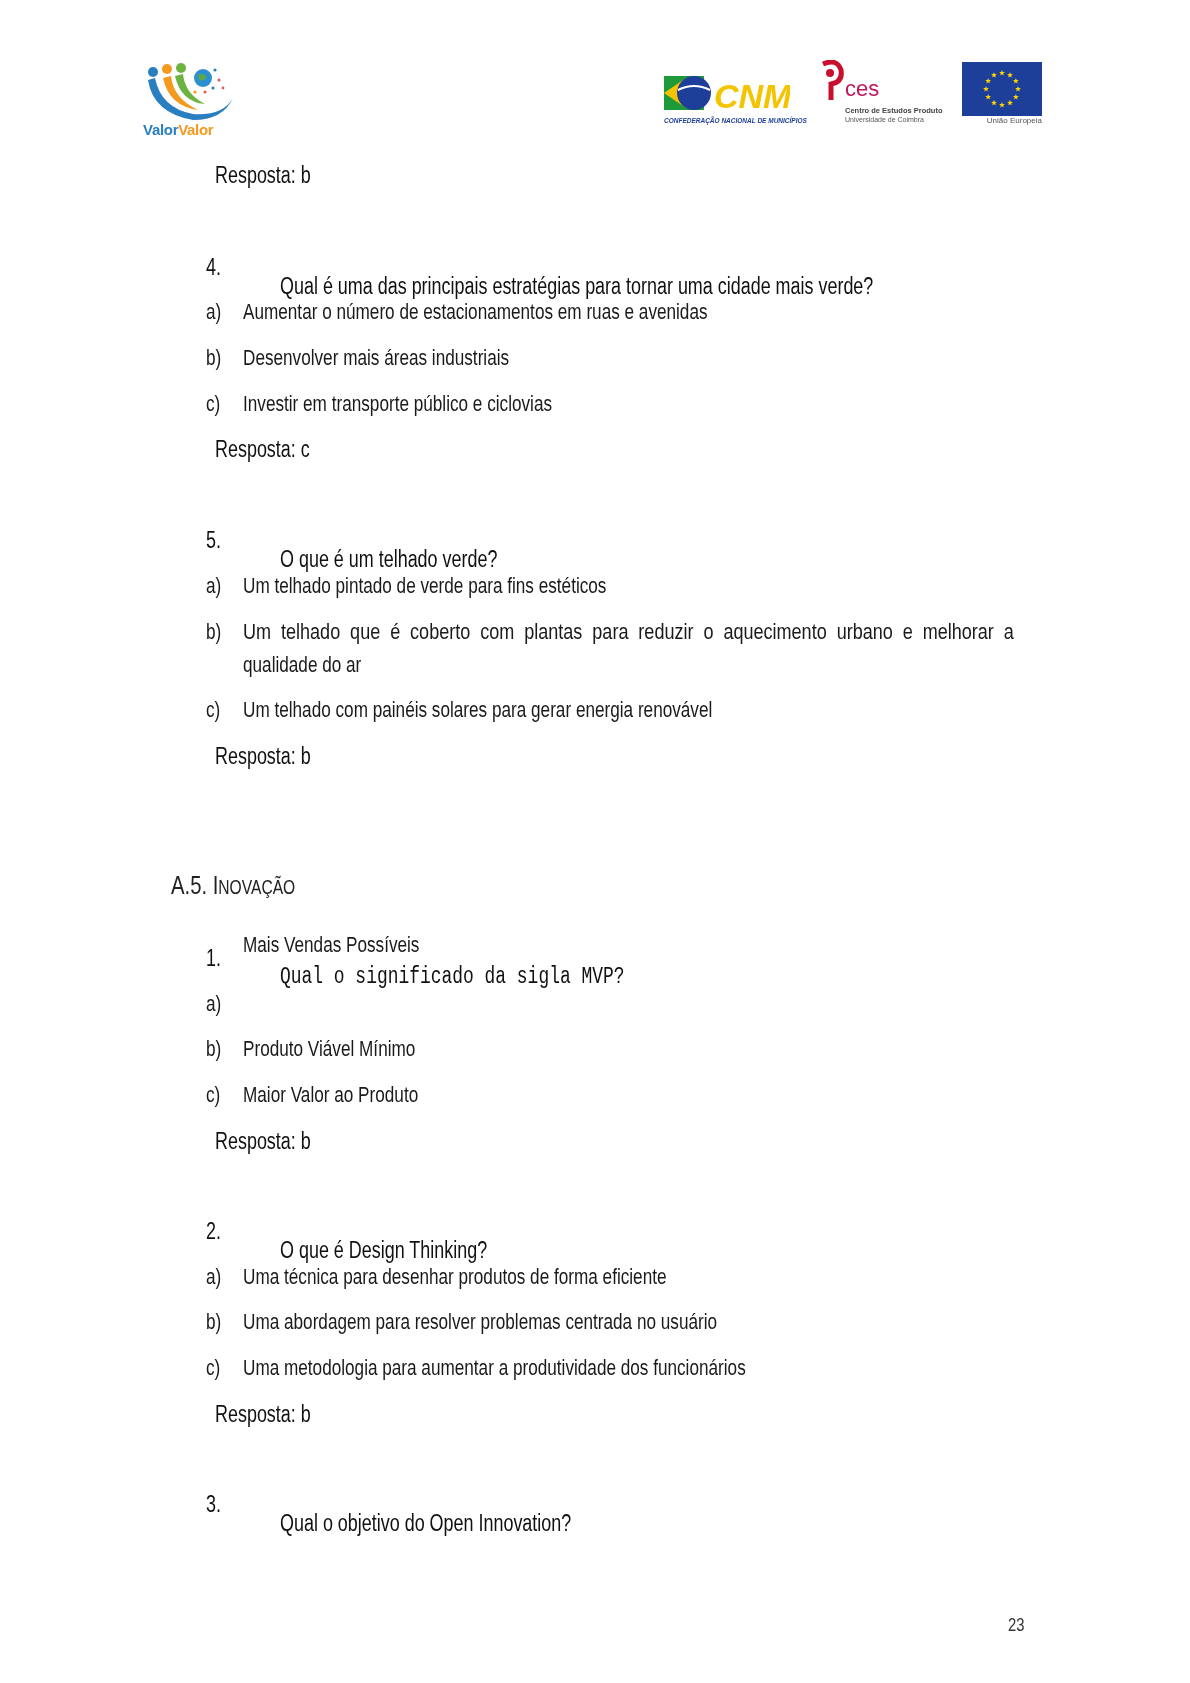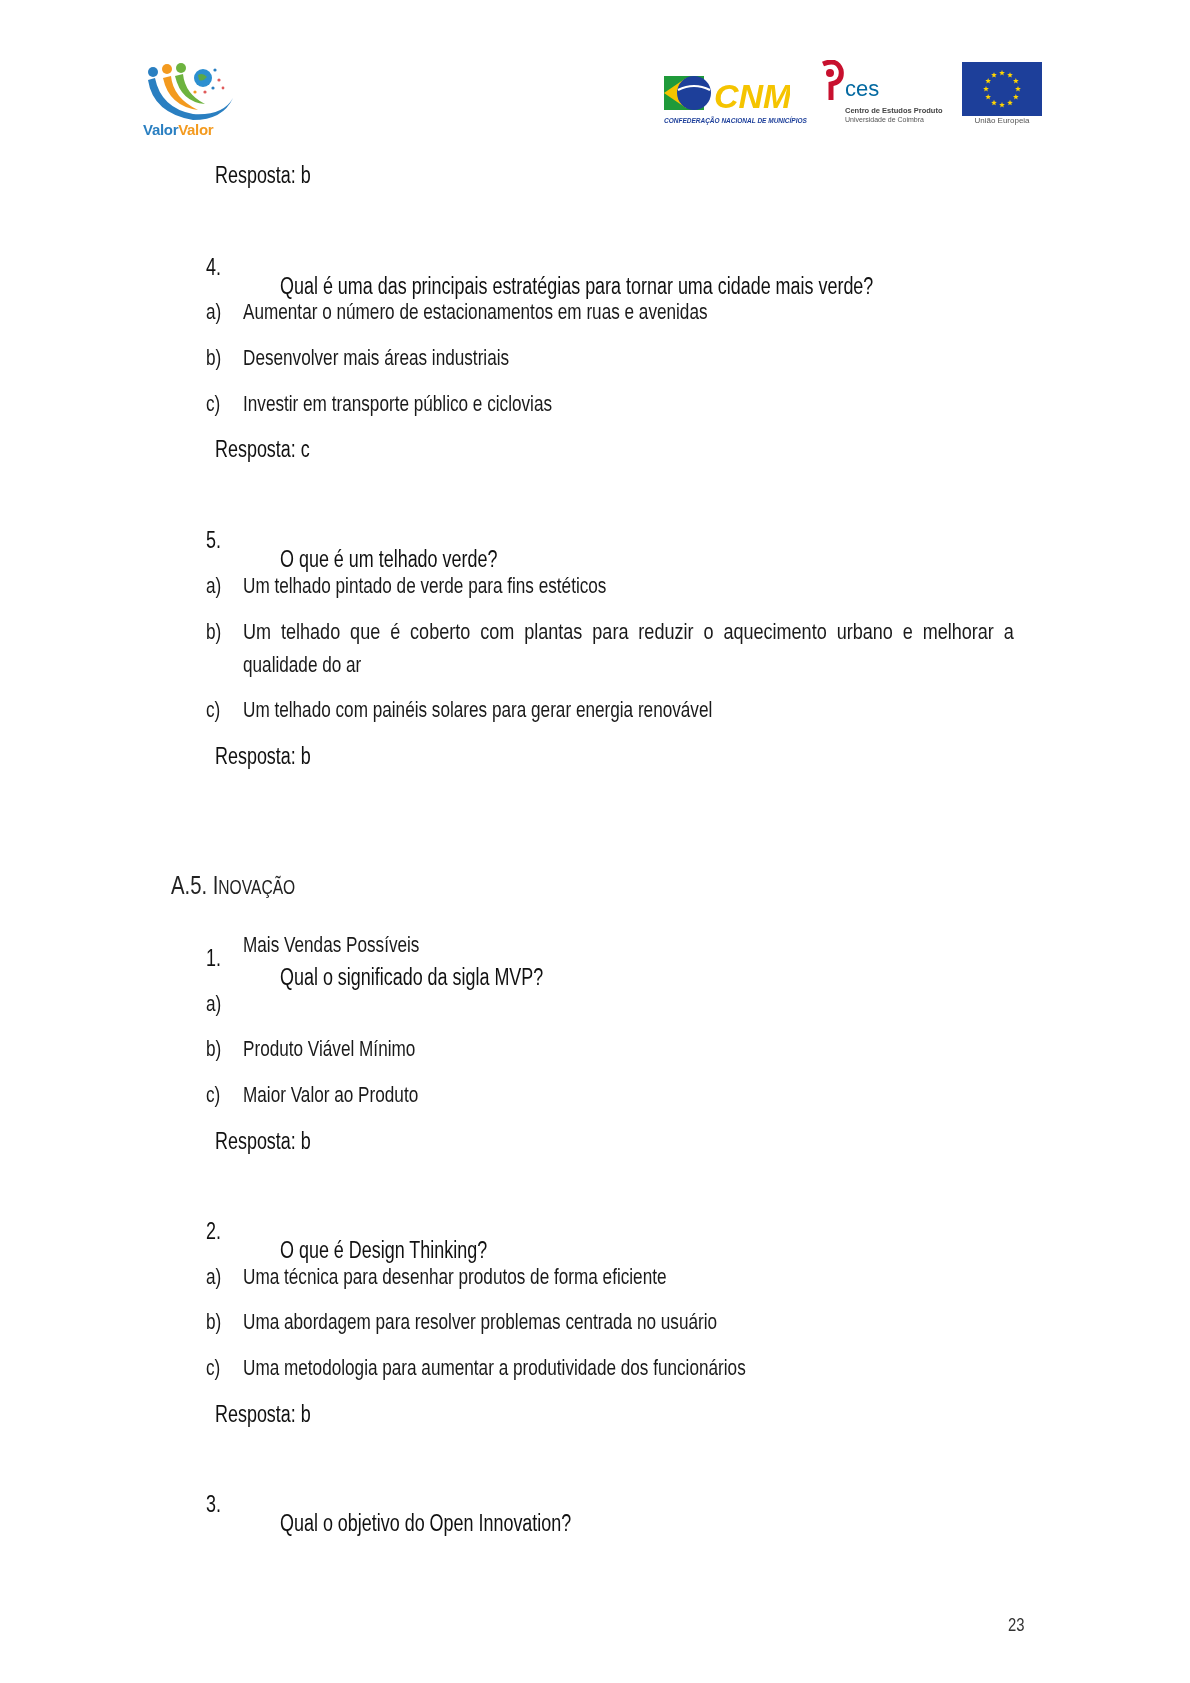--- a/index.html
+++ b/index.html
@@ -52,42 +52,42 @@
     <text x="50" y="36" font-family="Liberation Sans, sans-serif" font-weight="bold" font-style="italic" font-size="34" fill="#f5c400">CNM</text>
   </svg>
   <div style="position:absolute;left:0;top:45px;font-size:6.5px;font-weight:bold;font-style:italic;color:#1d3f9a;white-space:nowrap;">CONFEDERAÇÃO NACIONAL DE MUNICÍPIOS</div>
 </div>
 
 <div class="logo-ces">
   <svg width="40" height="44" viewBox="0 0 40 44">
     <path d="M8 4 Q22 -2 26 10 Q28 22 16 24 L16 40" stroke="#c8102e" stroke-width="5" fill="none"></path>
     <circle cx="15" cy="13" r="4" fill="#c8102e"></circle>
   </svg>
-  <div style="position:absolute;left:30px;top:16px;font-size:22px;color:#0369a1;">ces</div>
+  <div style="position:absolute;left:30px;top:16px;font-size:22px;color:#be185d;">ces</div>
   <div style="position:absolute;left:30px;top:46px;font-size:7.5px;font-weight:bold;color:#444;white-space:nowrap;">Centro de Estudos Produto</div>
   <div style="position:absolute;left:30px;top:56px;font-size:7px;color:#555;white-space:nowrap;">Universidade de Coimbra</div>
 </div>
 
 <div class="logo-eu">
   <svg width="80" height="54" viewBox="0 0 80 54" id="eu-flag">
     <rect x="0" y="0" width="80" height="54" fill="#1d3f9a"></rect>
   <polygon points="40.00,8.00 40.76,9.95 42.85,10.07 41.24,11.40 41.76,13.43 40.00,12.30 38.24,13.43 38.76,11.40 37.15,10.07 39.24,9.95" fill="#ffd500"></polygon>
       <polygon points="48.00,10.14 48.76,12.09 50.85,12.22 49.24,13.55 49.76,15.57 48.00,14.44 46.24,15.57 46.76,13.55 45.15,12.22 47.24,12.09" fill="#ffd500"></polygon>
       <polygon points="53.86,16.00 54.62,17.95 56.71,18.07 55.09,19.40 55.62,21.43 53.86,20.30 52.09,21.43 52.62,19.40 51.00,18.07 53.09,17.95" fill="#ffd500"></polygon>
       <polygon points="56.00,24.00 56.76,25.95 58.85,26.07 57.24,27.40 57.76,29.43 56.00,28.30 54.24,29.43 54.76,27.40 53.15,26.07 55.24,25.95" fill="#ffd500"></polygon>
       <polygon points="53.86,32.00 54.62,33.95 56.71,34.07 55.09,35.40 55.62,37.43 53.86,36.30 52.09,37.43 52.62,35.40 51.00,34.07 53.09,33.95" fill="#ffd500"></polygon>
       <polygon points="48.00,37.86 48.76,39.80 50.85,39.93 49.24,41.26 49.76,43.28 48.00,42.16 46.24,43.28 46.76,41.26 45.15,39.93 47.24,39.80" fill="#ffd500"></polygon>
       <polygon points="40.00,40.00 40.76,41.95 42.85,42.07 41.24,43.40 41.76,45.43 40.00,44.30 38.24,45.43 38.76,43.40 37.15,42.07 39.24,41.95" fill="#ffd500"></polygon>
       <polygon points="32.00,37.86 32.76,39.80 34.85,39.93 33.24,41.26 33.76,43.28 32.00,42.16 30.24,43.28 30.76,41.26 29.15,39.93 31.24,39.80" fill="#ffd500"></polygon>
       <polygon points="26.14,32.00 26.91,33.95 29.00,34.07 27.38,35.40 27.91,37.43 26.14,36.30 24.38,37.43 24.91,35.40 23.29,34.07 25.38,33.95" fill="#ffd500"></polygon>
       <polygon points="24.00,24.00 24.76,25.95 26.85,26.07 25.24,27.40 25.76,29.43 24.00,28.30 22.24,29.43 22.76,27.40 21.15,26.07 23.24,25.95" fill="#ffd500"></polygon>
       <polygon points="26.14,16.00 26.91,17.95 29.00,18.07 27.38,19.40 27.91,21.43 26.14,20.30 24.38,21.43 24.91,19.40 23.29,18.07 25.38,17.95" fill="#ffd500"></polygon>
       <polygon points="32.00,10.14 32.76,12.09 34.85,12.22 33.24,13.55 33.76,15.57 32.00,14.44 30.24,15.57 30.76,13.55 29.15,12.22 31.24,12.09" fill="#ffd500"></polygon>
     </svg>
-  <div style="position:absolute;left:0;top:54px;width:80px;text-align:center;font-size:8px;color:#555;white-space:nowrap;">União Europeia</div>
+  <div style="position:absolute;left:0;top:54px;width:80px;text-align:right;font-size:8px;color:#555;white-space:nowrap;">União Europeia</div>
 </div>
 
 <div class="abs ans" style="left: 215px; top: 162px;"><span class="narrow">Resposta: b</span></div>
 
 <div>
   <div class="abs num" style="left: 206px; top: 254px;"><span class="narrow">4.</span></div>
   <div class="abs q" style="left: 280px; top: 254px;"><span class="narrow">Qual é uma das principais estratégias para tornar uma cidade mais verde?</span></div>
   <div class="abs opt" style="left: 206px; top: 299px;"><span class="narrow" style="width:24px">a)</span></div>
   <div class="abs opt" style="left: 243px; top: 299px;"><span class="narrow">Aumentar o número de estacionamentos em ruas e avenidas</span></div>
   <div class="abs opt" style="left: 206px; top: 345px;"><span class="narrow">b)</span></div>
@@ -109,21 +109,21 @@
   <div class="abs opt" style="left: 243px; top: 697px;"><span class="narrow">Um telhado com painéis solares para gerar energia renovável</span></div>
   <div class="abs ans" style="left: 215px; top: 743px;"><span class="narrow">Resposta: b</span></div>
 </div>
 
 <div class="abs heading" style="left: 171px; top: 870px;">
   <span class="narrow"><span>A.5. I</span><span class="sc">NOVAÇÃO</span></span>
 </div>
 
 <div>
   <div class="abs num" style="left: 206px; top: 945px;"><span class="narrow">1.</span></div>
-  <div class="abs q" style="left: 280px; top: 945px;"><span class="narrow">Qual o significado da sigla MVP?</span></div>
+  <div class="abs q" style="left: 280px; top: 945px; font-family: Liberation Mono, monospace;"><span class="narrow">Qual o significado da sigla MVP?</span></div>
   <div class="abs opt" style="left: 206px; top: 991px;"><span class="narrow">a)</span></div>
   <div class="abs opt" style="left: 243px; top: 932px;"><span class="narrow">Mais Vendas Possíveis</span></div>
   <div class="abs opt" style="left: 206px; top: 1036px;"><span class="narrow">b)</span></div>
   <div class="abs opt" style="left: 243px; top: 1036px;"><span class="narrow">Produto Viável Mínimo</span></div>
   <div class="abs opt" style="left: 206px; top: 1082px;"><span class="narrow">c)</span></div>
   <div class="abs opt" style="left: 243px; top: 1082px;"><span class="narrow">Maior Valor ao Produto</span></div>
   <div class="abs ans" style="left: 215px; top: 1128px;"><span class="narrow">Resposta: b</span></div>
 </div>
 
 <div>

